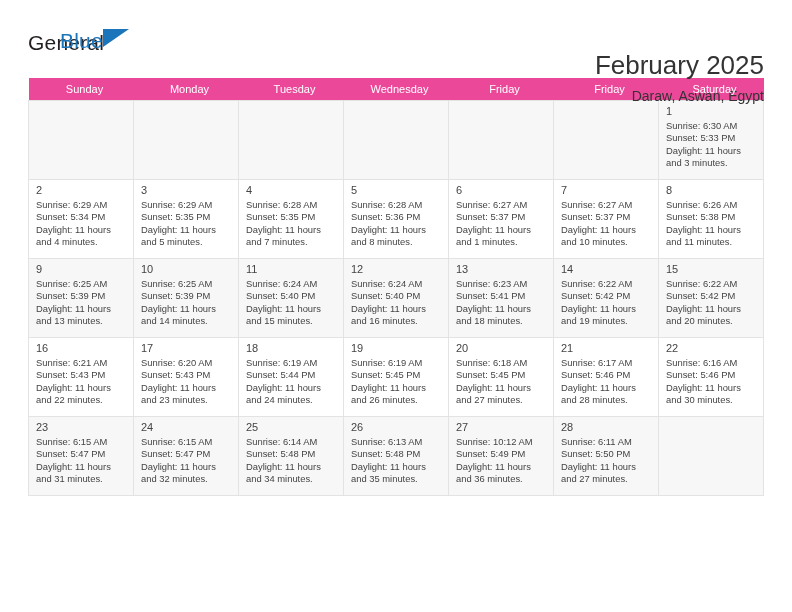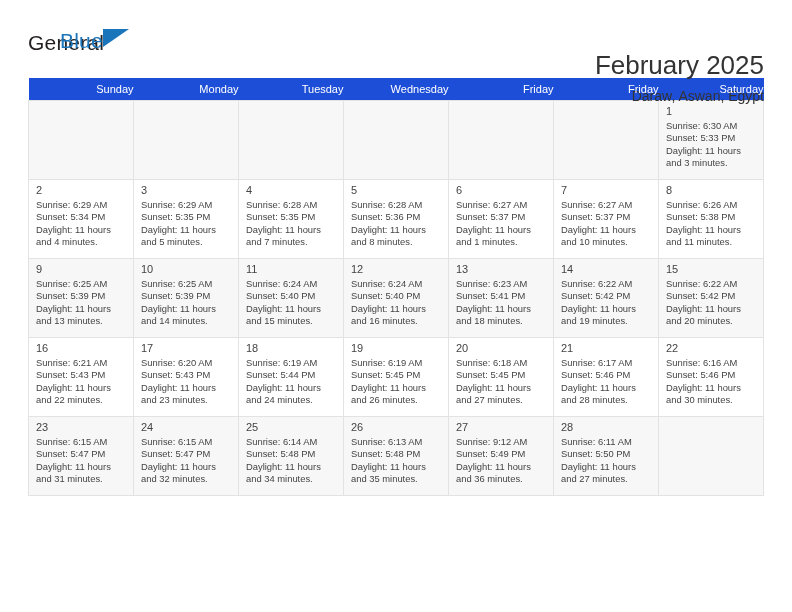--- a/index.html
+++ b/index.html
@@ -87,25 +87,25 @@
   }
 
   
   .calendar {
     width: 736px;
     border-collapse: collapse;
     table-layout: fixed;
     margin-top: 4px;
   }
   .calendar th {
-    background: #1d4ed8;
+    background: #ec4899;
     color: #ffffff;
     font-size: 11px;
     font-weight: normal;
-    text-align: right;
+    text-align: center;
     padding: 5px 0 5px 7px;
     height: 12px;
     border: none;
   }
   .calendar td {
     width: 105.1px;
     height: 78px;
     vertical-align: top;
     border: 1px solid #e3e3e3;
     padding: 0;
@@ -526,21 +526,21 @@
                 <div>Sunset: 5:48 PM</div>
                 <div>Daylight: 11 hours</div>
                 <div>and 35 minutes.</div>
               </div>
             </div>
           </td>
           <td>
             <div class="cell">
               <div class="daynum">27</div>
               <div class="info">
-                <div>Sunrise: 9:12 AM</div>
+                <div>Sunrise: 10:12 AM</div>
                 <div>Sunset: 5:49 PM</div>
                 <div>Daylight: 11 hours</div>
                 <div>and 36 minutes.</div>
               </div>
             </div>
           </td>
           <td>
             <div class="cell">
               <div class="daynum">28</div>
               <div class="info">

